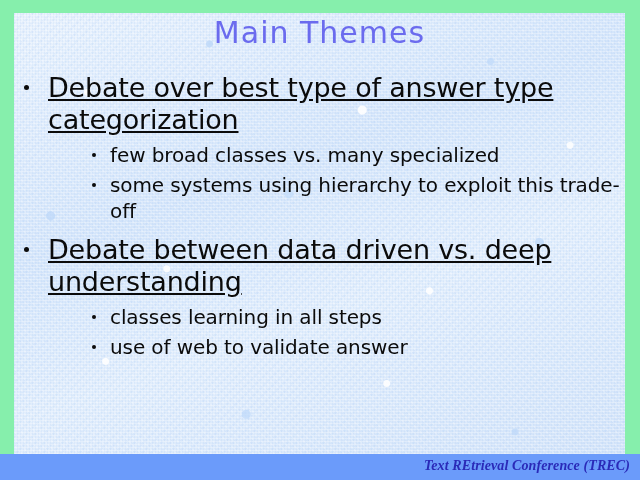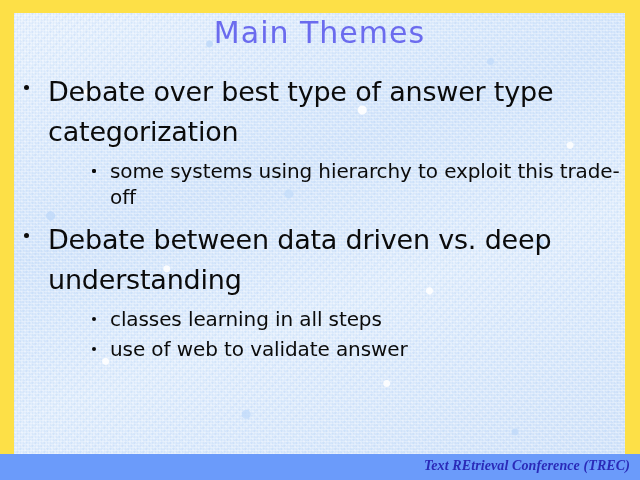--- a/index.html
+++ b/index.html
@@ -8,21 +8,21 @@
     padding: 0;
     background: #ffffff;
   }
 
   #slide {
     position: relative;
     width: 640px;
     height: 480px;
     overflow: hidden;
     
-    background: #fde047;
+    background: #86efac;
     font-family: "DejaVu Sans", sans-serif;
   }
 
   
   #content-panel {
     position: absolute;
     left: 14px;
     top: 13px;
     width: 611px;
     height: 441px;
@@ -101,23 +101,24 @@
     width: 611px;
     height: 382px;
   }
 
   .bullet-l1 {
     position: relative;
     padding-left: 30px;
     margin: 0 0 2px 4px;
     font-family: "DejaVu Sans", sans-serif;
     font-size: 27px;
-    line-height: 40px;
+    line-height: 32px;
     color: #0B0B0B;
     letter-spacing: -0.2px;
+    text-decoration: underline;
   }
 
   .bullet-l1 > .dot {
     position: absolute;
     left: 6px;
     top: 13px;
     width: 5px;
     height: 5px;
     border-radius: 50%;
     background: #0B0B0B;
@@ -165,20 +166,21 @@
   <div id="body">
 
     <div class="bullet-l1">
       <span class="dot"></span>
       <span>Debate over best type of answer type categorization</span>
     </div>
 
     <div class="sub-list">
       <div class="bullet-l2">
         <span class="dot"></span>
+        <span>few broad classes vs. many specialized</span>
       </div>
       <div class="bullet-l2">
         <span class="dot"></span>
         <span>some systems using hierarchy to exploit this trade-off</span>
       </div>
     </div>
 
     <div class="bullet-l1 gap-before-second">
       <span class="dot"></span>
       <span>Debate between data driven vs. deep understanding</span>

